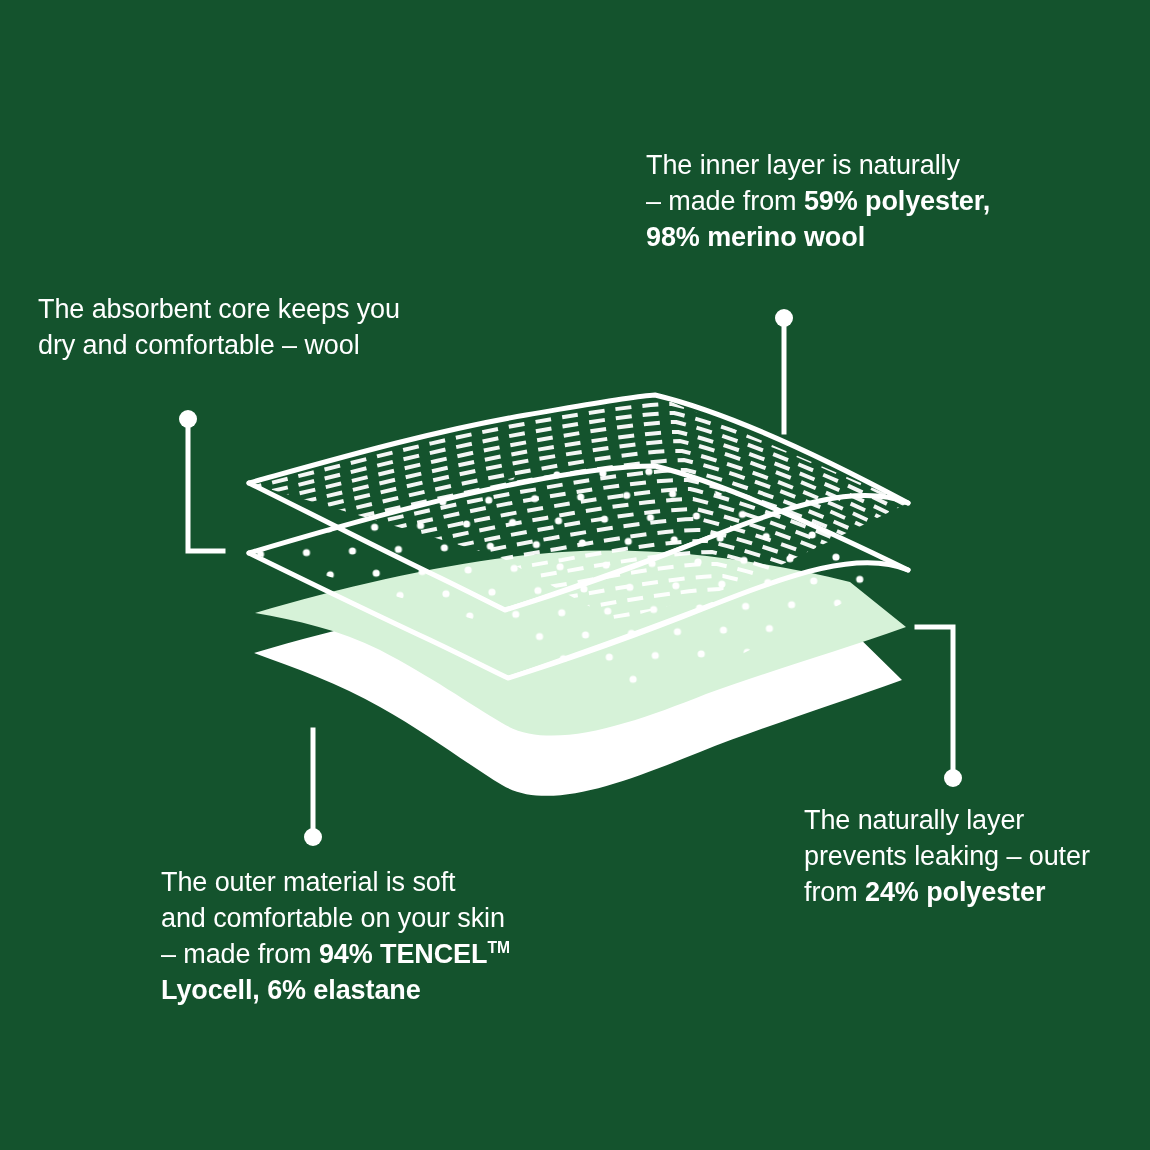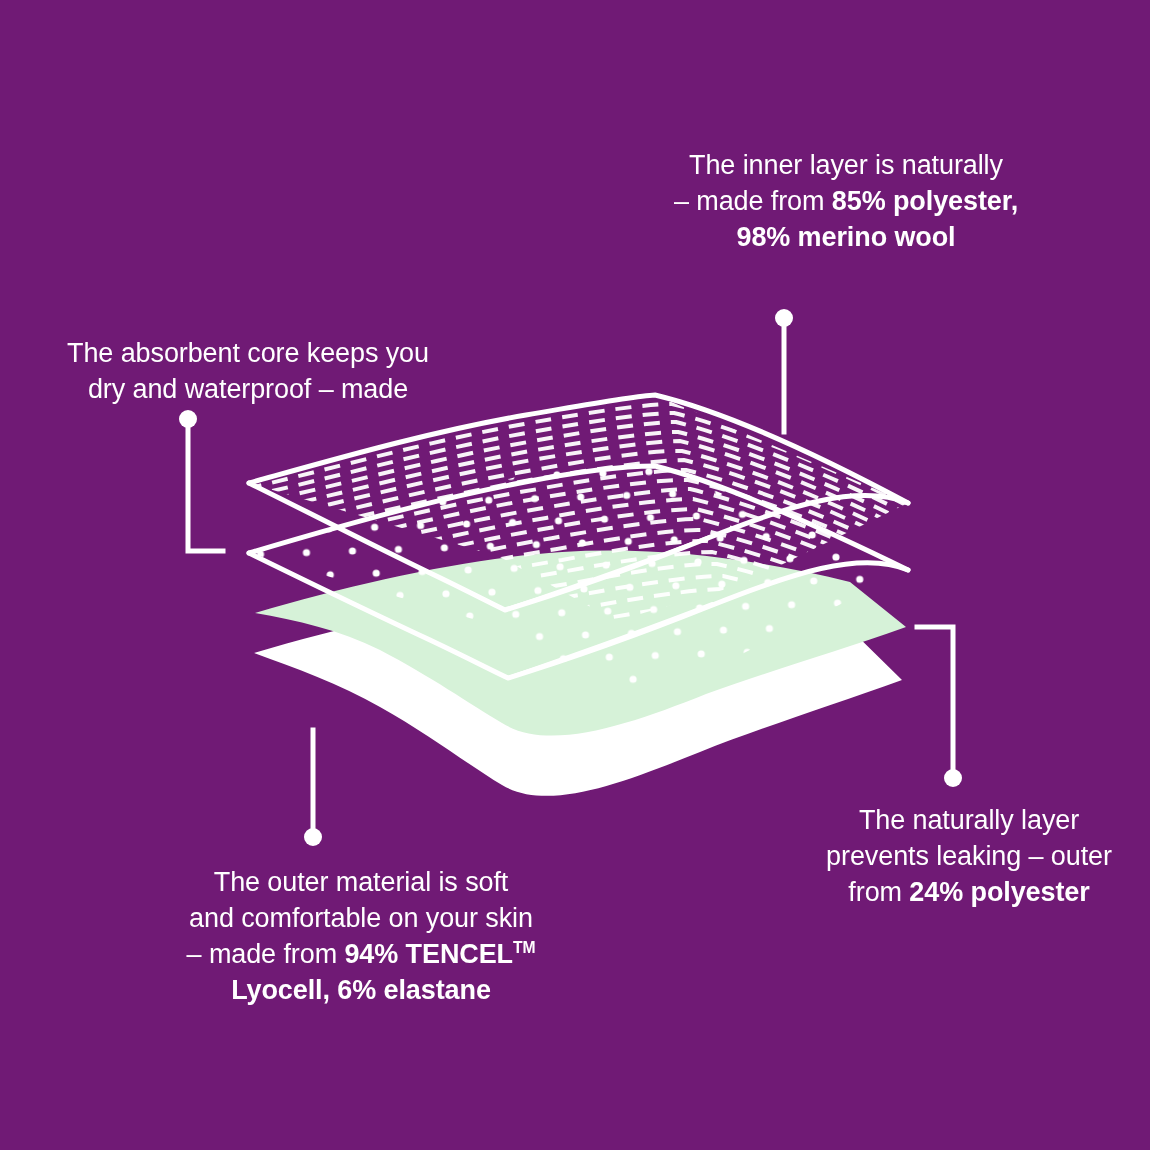--- a/index.html
+++ b/index.html
@@ -6,22 +6,21 @@
   html,body{margin:0;padding:0;}
   body{
     width:1150px;height:1150px;
     background:#85dd85;
     font-family:"Liberation Sans", sans-serif;
     overflow:hidden;
   }
   #stage{
     position:relative;
     width:1150px;height:1150px;
-    background:#701a75;
-    text-align:center;
+    background:#14532d;
   }
   #art{
     position:absolute;left:0;top:0;
     width:1150px;height:1150px;
   }
   .callout{
     position:absolute;
     color:#ffffff;
     font-size:27px;
     line-height:36px;
@@ -29,21 +28,21 @@
     white-space:pre-wrap;
   }
   .callout .reg{font-weight:400;}
   .callout .bold{font-weight:700;}
   .callout sup{
     font-size:0.58em;
     vertical-align:super;
     line-height:0;
   }
   #cal-inner{ left:646px; top:147px; width:400px; }
-  #cal-core { left:38px;  top:291px; width:420px;margin-top:44px; }
+  #cal-core { left:38px;  top:291px; width:420px; }
   #cal-outer{ left:161px; top:864px; width:400px; }
   #cal-water{ left:804px; top:802px; width:330px; }
   .line-text{display:block;}
 </style>
 </head>
 <body>
 
 <div id="stage">
 
   <svg id="art" viewBox="0 0 1150 1150" aria-hidden="true">
@@ -159,18 +158,18 @@
         <circle cx="313" cy="837" r="9" stroke="none"></circle>
       </g>
 
       <g>
         <path d="M917,627 L953,627 L953,774" fill="none"></path>
         <circle cx="953" cy="778" r="9" stroke="none"></circle>
       </g>
     </g>
   </svg>
 
-  <div class="callout" id="cal-inner"><span class="line-text"><span class="reg">The inner layer is naturally</span></span><span class="line-text"><span class="reg">– made from </span><span class="bold">85% polyester,</span></span><span class="line-text"><span class="bold">98% merino wool</span></span></div>
-  <div class="callout" id="cal-core"><span class="line-text"><span class="reg">The absorbent core keeps you</span></span><span class="line-text"><span class="reg">dry and waterproof – made</span></span></div>
+  <div class="callout" id="cal-inner"><span class="line-text"><span class="reg">The inner layer is naturally</span></span><span class="line-text"><span class="reg">– made from </span><span class="bold">59% polyester,</span></span><span class="line-text"><span class="bold">98% merino wool</span></span></div>
+  <div class="callout" id="cal-core"><span class="line-text"><span class="reg">The absorbent core keeps you</span></span><span class="line-text"><span class="reg">dry and comfortable – wool</span></span></div>
   <div class="callout" id="cal-outer"><span class="line-text"><span class="reg">The outer material is soft</span></span><span class="line-text"><span class="reg">and comfortable on your skin</span></span><span class="line-text"><span class="reg">– made from </span><span class="bold">94% TENCEL</span><sup class="bold">TM</sup></span><span class="line-text"><span class="bold">Lyocell, 6% elastane</span></span></div>
   <div class="callout" id="cal-water"><span class="line-text"><span class="reg">The naturally layer</span></span><span class="line-text"><span class="reg">prevents leaking – outer</span></span><span class="line-text"><span class="reg">from </span><span class="bold">24% polyester</span></span></div>
 
 </div>
 
 </body></html>

